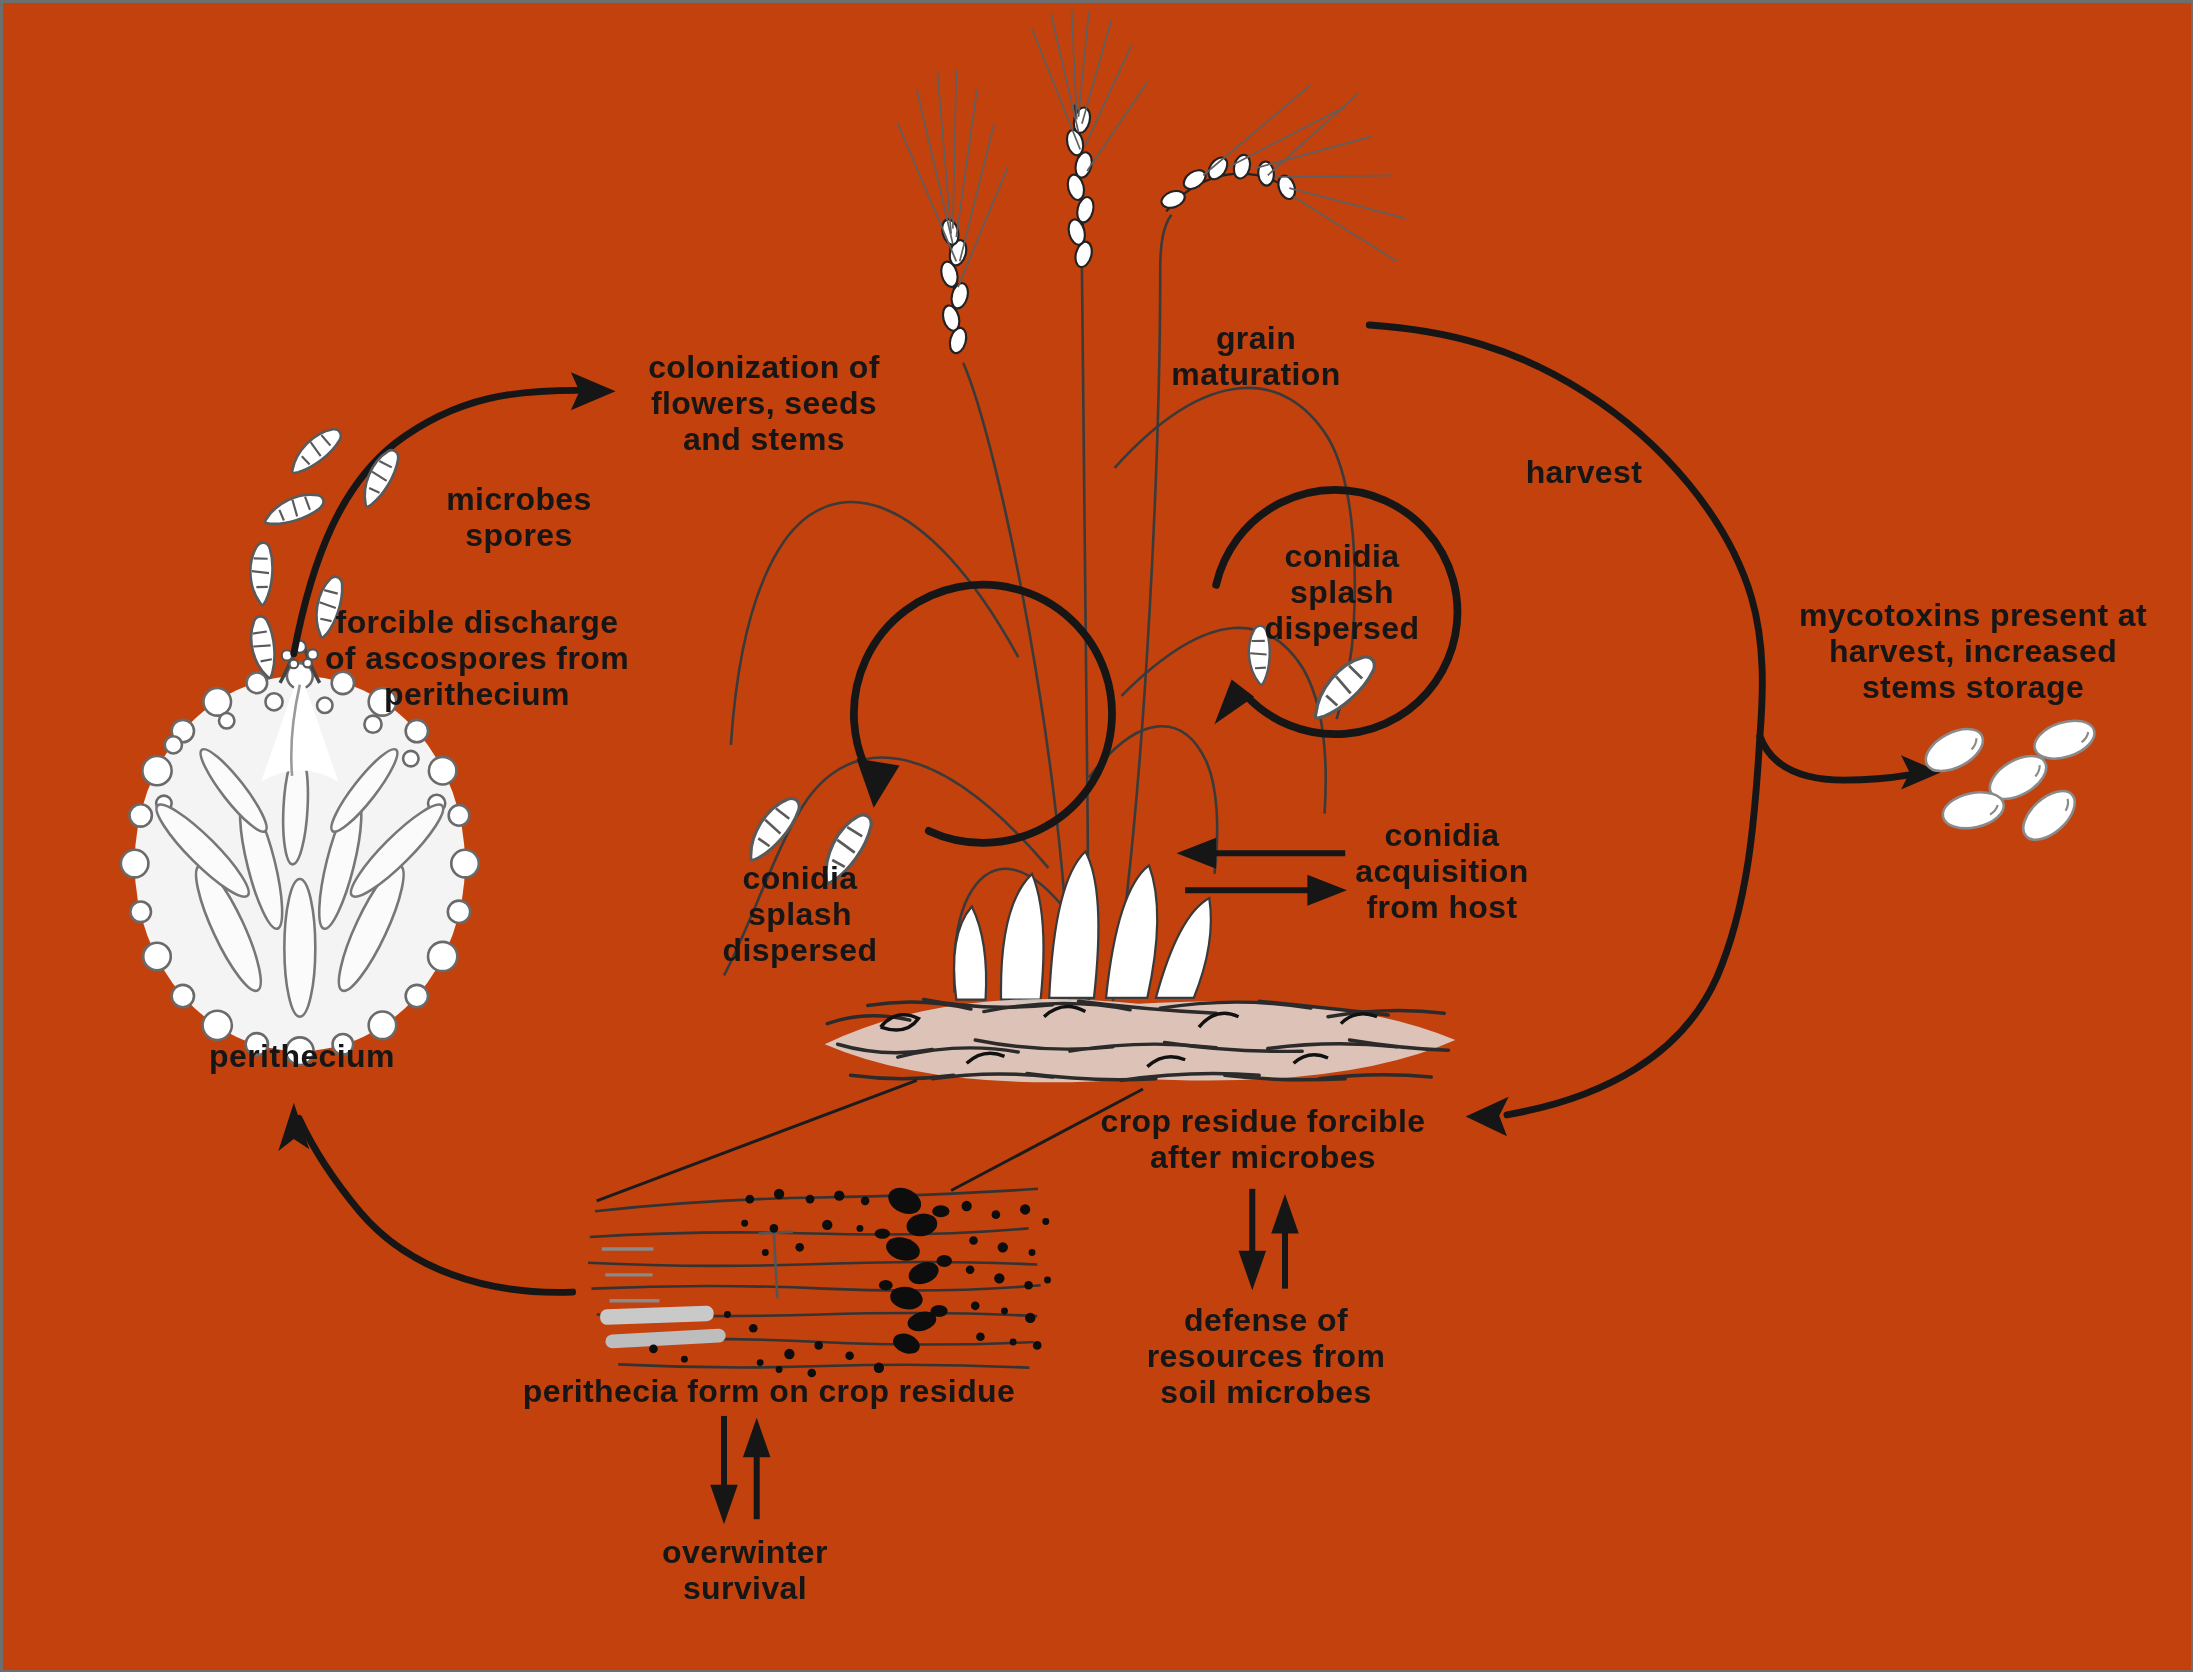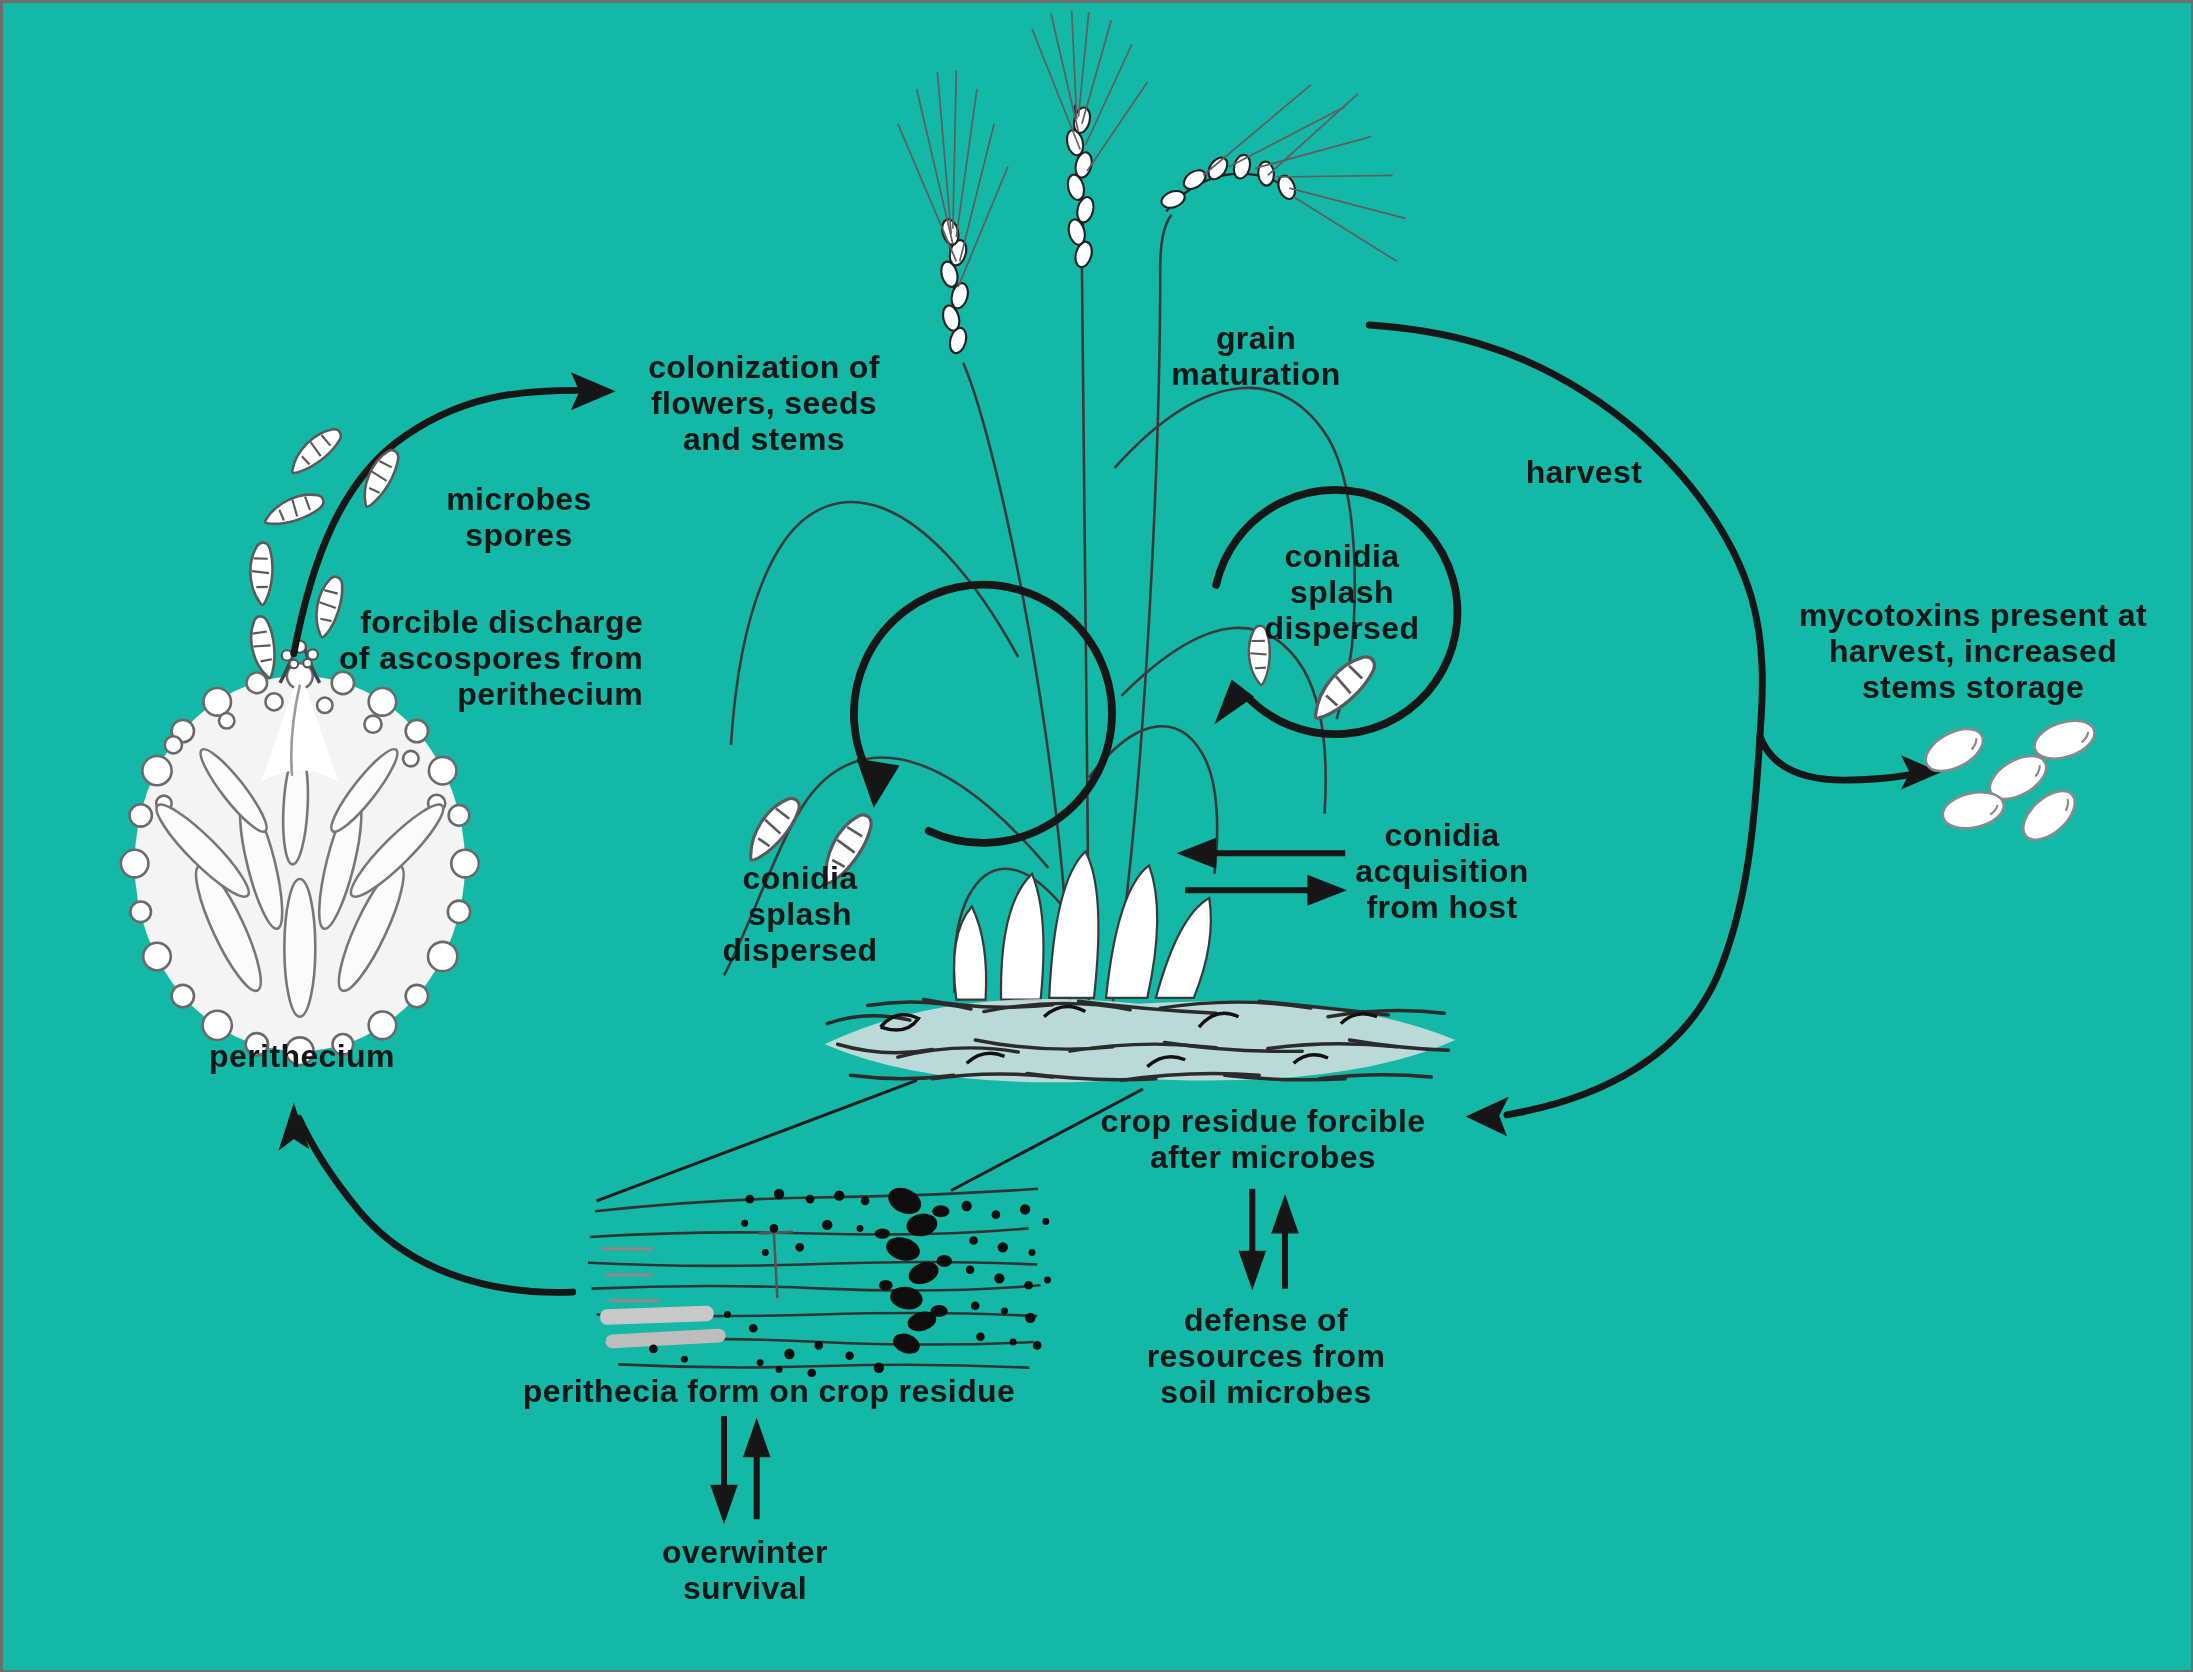--- a/index.html
+++ b/index.html
@@ -1,17 +1,17 @@
 <!DOCTYPE html>
 <html style="font-size:13.8px"><head>
 <meta charset="utf-8">
 <style>
   html,body{margin:0;padding:0;background:#ffffff;}
   .stage{
-    position:relative;width:2194px;height:1673px;background:#14b8a6;
+    position:relative;width:2194px;height:1673px;background:#c2410c;
     border:3.4px solid #6e6e6e;box-sizing:border-box;overflow:hidden;
     font-family:"Liberation Sans", sans-serif;
   }
   .art{position:absolute;left:0;top:0;}
   .label{
     position:absolute;transform:translateX(-50%);
     text-align:center;font-weight:700;font-size:32px;line-height:36px;
     color:#161616;white-space:nowrap;letter-spacing:0.4px;
   }
   .label span{display:block;}
@@ -374,21 +374,21 @@
     <span>colonization of</span>
     <span>flowers, seeds</span>
     <span>and stems</span>
   </div>
 
   <div class="label" style="left:516px;top:478px;">
     <span>microbes</span>
     <span>spores</span>
   </div>
 
-  <div class="label" style="left:488px;top:601px;text-align:right;">
+  <div class="label" style="left:474px;top:601px;">
     <span>forcible discharge</span>
     <span>of ascospores from</span>
     <span>perithecium</span>
   </div>
 
   <div class="label" style="left:299px;top:1035px;">
     <span>perithecium</span>
   </div>
 
   <div class="label" style="left:1253px;top:317px;">

